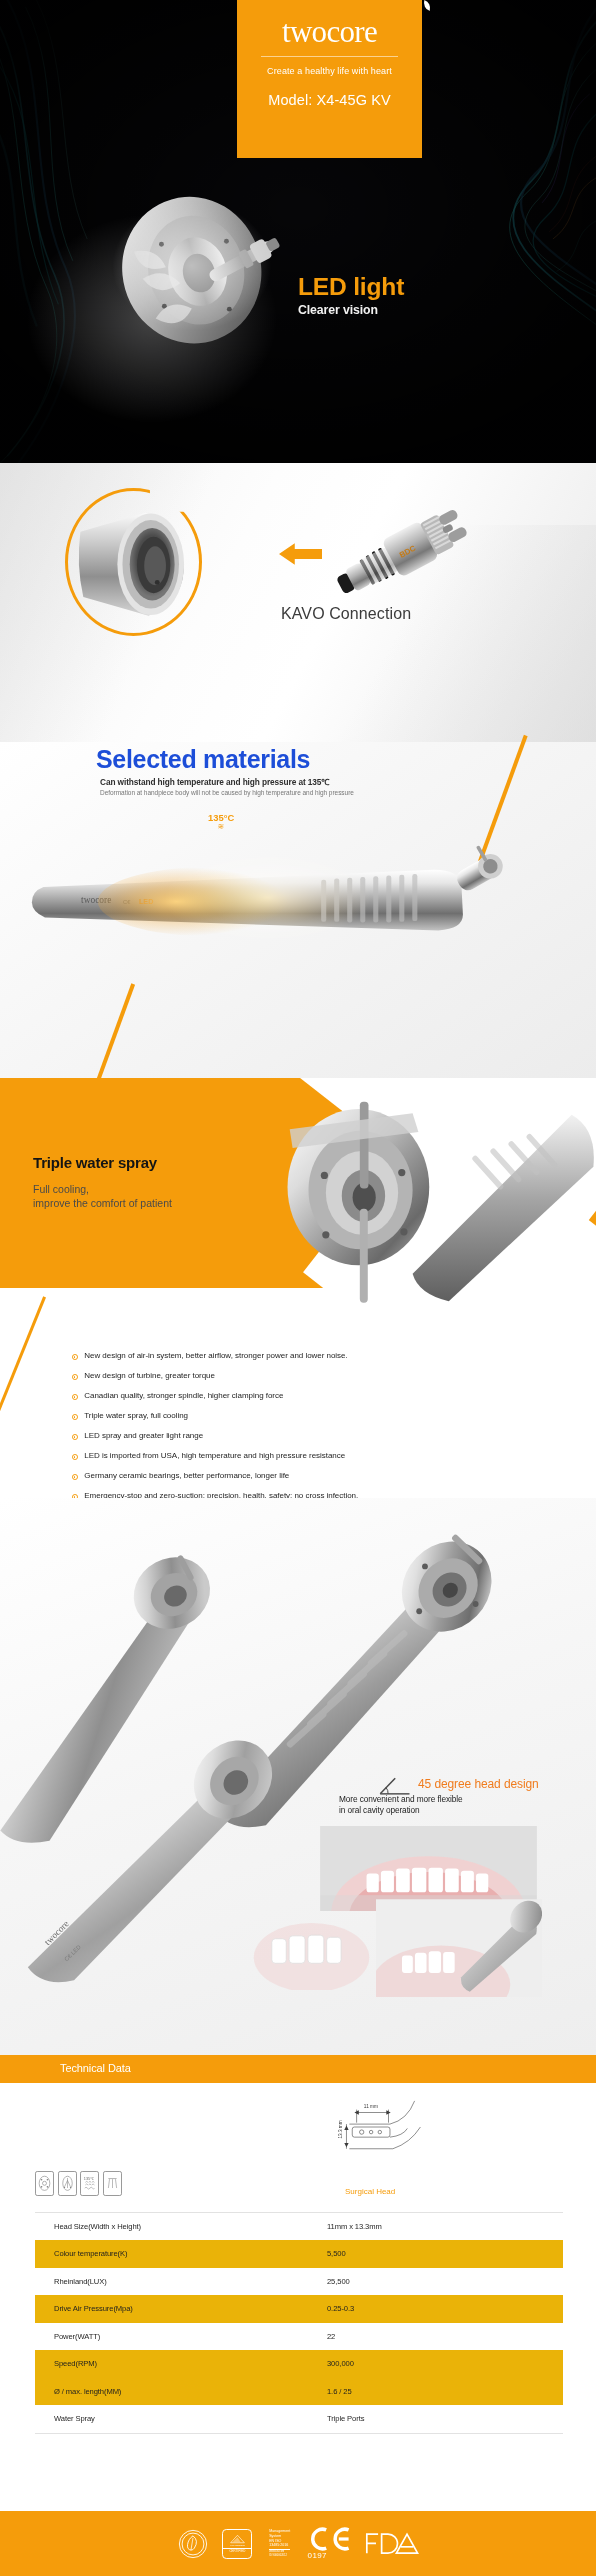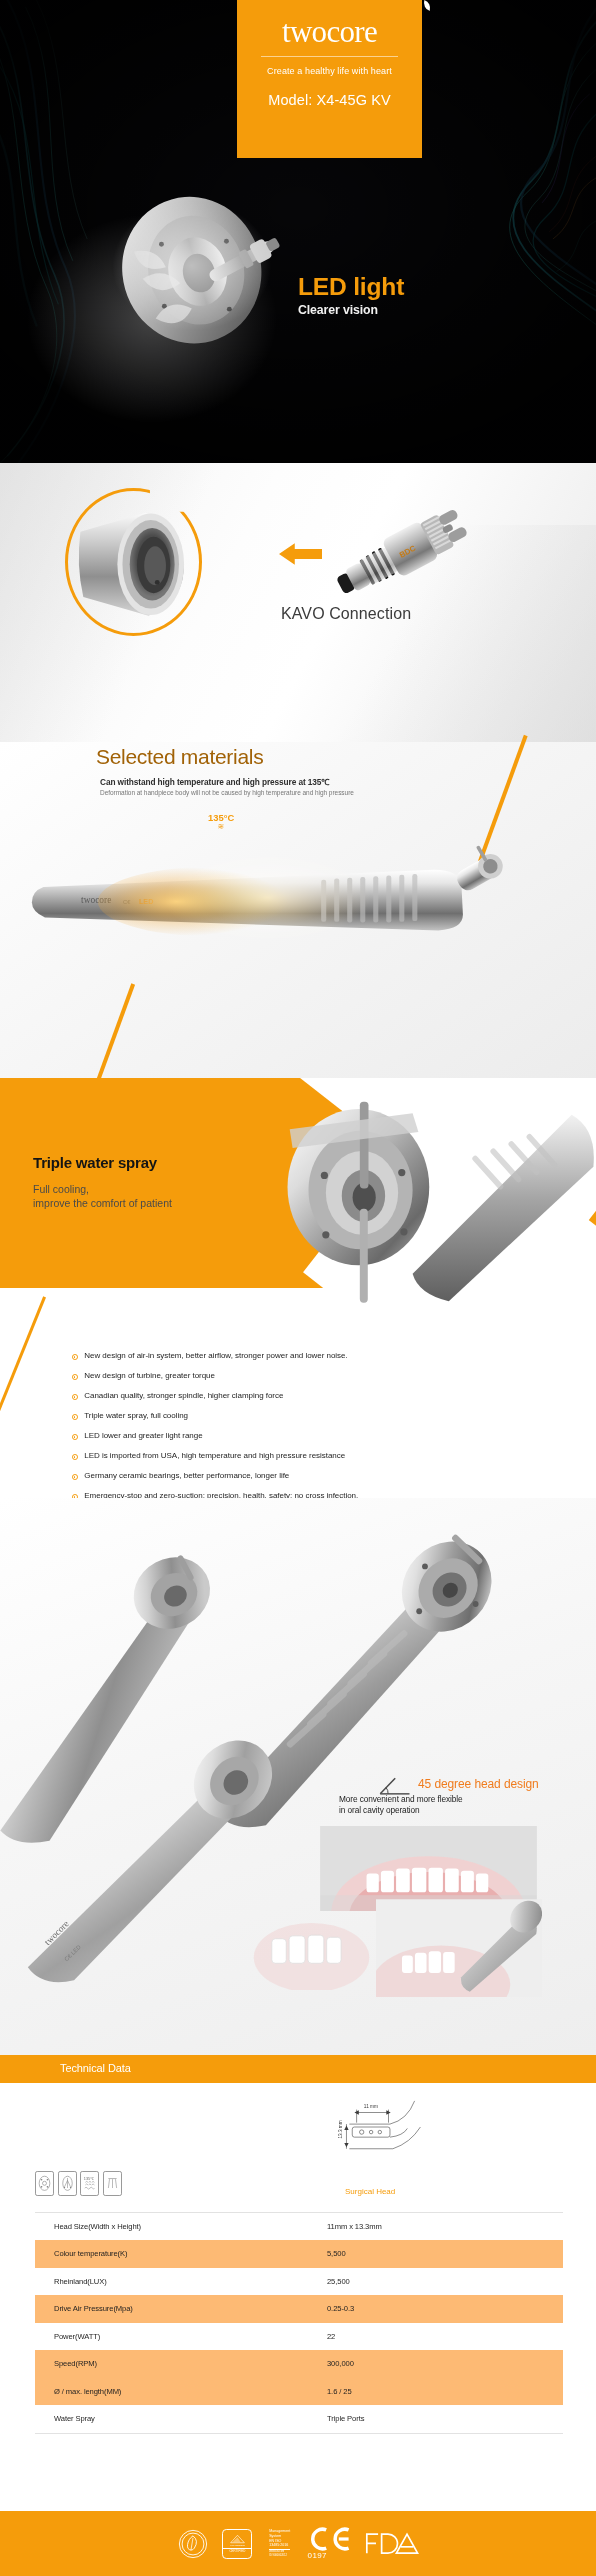--- a/index.html
+++ b/index.html
@@ -105,21 +105,21 @@
     overflow:hidden;
   }
   .mat-slash {
     position:absolute; width:3.6px; height:145px; background:#F59C0B;
     transform:rotate(20deg);
   }
   .mat-slash.a { left:499px; top:731px; }
   .mat-slash.b { left:109px; top:980px; height:130px; }
   .mat-title {
     position:absolute; left:96px; top:745px; z-index:5;
-    font-size:21px; color:#a16207; font-weight:400; letter-spacing:-0.3px;
+    font-size:25px; color:#1d4ed8; font-weight:700; letter-spacing:-0.3px;
   }
   .mat-sub1 {
     position:absolute; left:100px; top:776px; z-index:5;
     font-size:8.3px; color:#2e2e2e; font-weight:700; letter-spacing:-0.1px;
   }
   .mat-sub2 {
     position:absolute; left:100px; top:789px; z-index:5;
     font-size:6.5px; color:#777; letter-spacing:-0.04px;
   }
   .temp-badge {
@@ -211,21 +211,21 @@
   .sp-icon {
     width:19px; height:24.6px; border:0.7px solid #9a9a9a; border-radius:2.2px;
     display:flex; align-items:center; justify-content:center;
   }
   .surg-head-lbl {
     position:absolute; left:345px; top:2187px; font-size:8px; color:#F59C0B; z-index:5;
   }
   .tbl { position:absolute; left:35px; top:2212px; width:528px; }
   .tbl-hr { width:100%; height:0.7px; background:#e2e2e2; }
   .trow { display:flex; align-items:center; height:27.5px; }
-  .trow.alt { background:#fdba74; }
+  .trow.alt { background:#eab308; }
   .trow.tall { height:35px; }
   .tcell-l { width:292px; padding-left:19px; font-size:7.6px; color:#1f1f1f; letter-spacing:-0.1px; }
   .tcell-r { font-size:7.6px; color:#1f1f1f; line-height:1.3; letter-spacing:-0.1px; }
 
   
   .footer {
     position:absolute; left:0; top:2511px; width:597px; height:65px;
     background:#F59C0B; display:flex; align-items:center; justify-content:center; gap:14.5px;
   }
   .cert { height:30px; display:flex; align-items:center; }
@@ -523,21 +523,21 @@
     <div class="feat-row">
       <span class="feat-bullet"></span>
       <span class="feat-text">Canadian quality, stronger spindle, higher clamping force</span>
     </div>
     <div class="feat-row">
       <span class="feat-bullet"></span>
       <span class="feat-text">Triple water spray, full cooling</span>
     </div>
     <div class="feat-row">
       <span class="feat-bullet"></span>
-      <span class="feat-text">LED lower and greater light range</span>
+      <span class="feat-text">LED spray and greater light range</span>
     </div>
     <div class="feat-row">
       <span class="feat-bullet"></span>
       <span class="feat-text">LED is imported from USA, high temperature and high pressure resistance</span>
     </div>
     <div class="feat-row">
       <span class="feat-bullet"></span>
       <span class="feat-text">Germany ceramic bearings, better performance, longer life</span>
     </div>
     <div class="feat-row">

